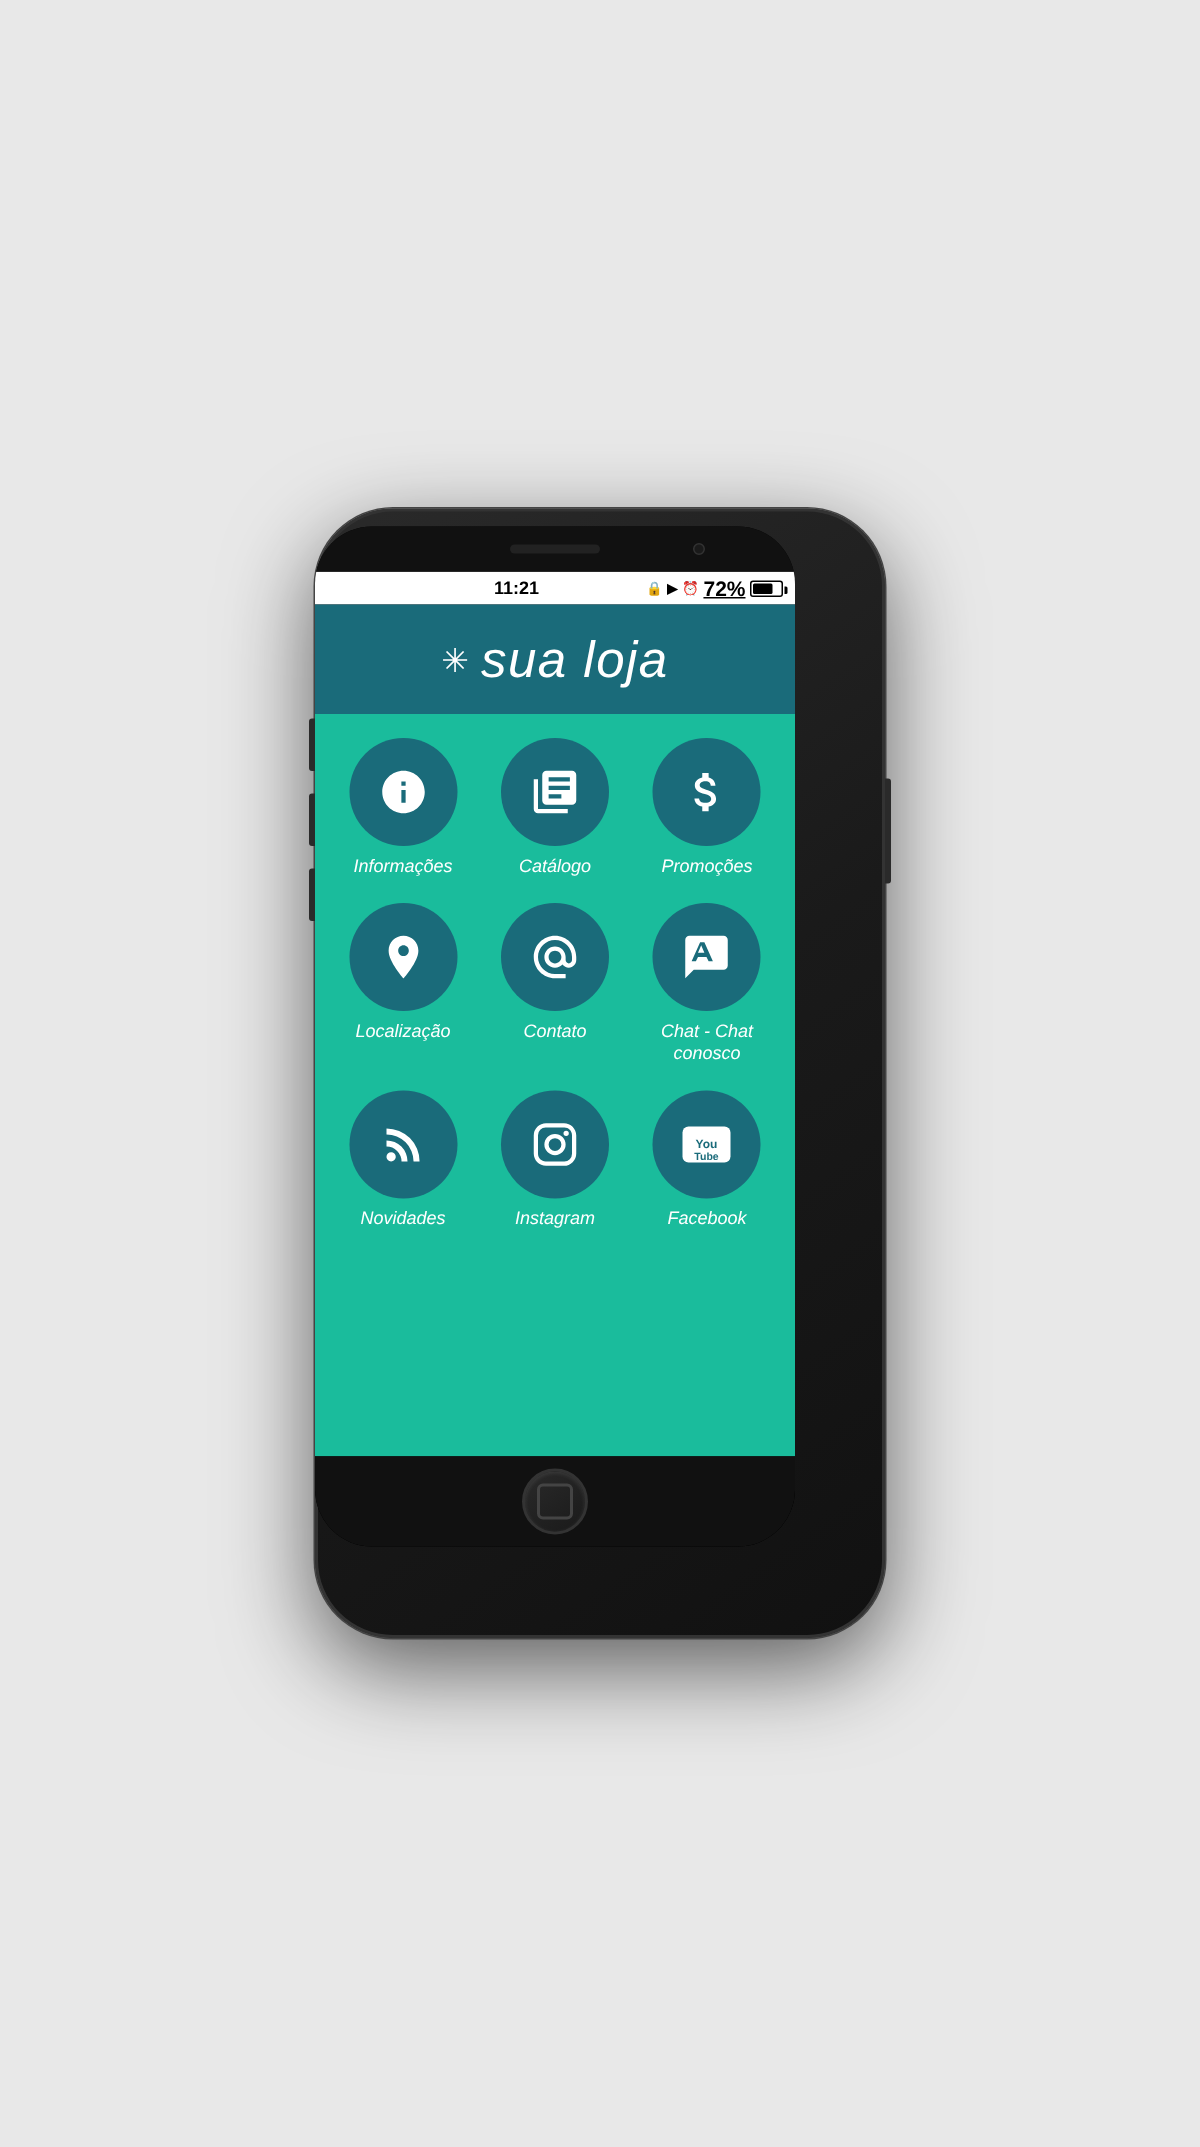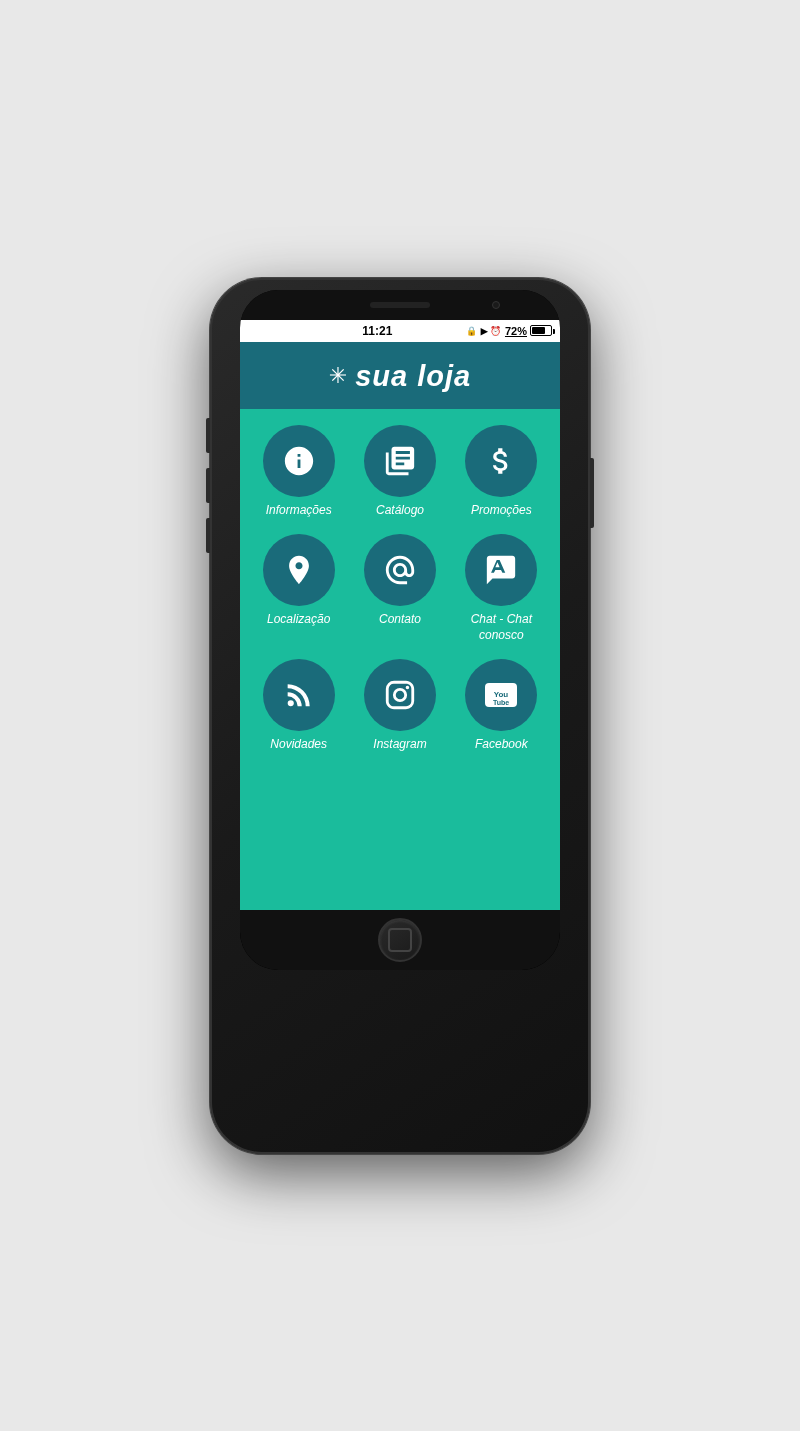--- a/index.html
+++ b/index.html
@@ -8,31 +8,31 @@
       height: 1431px;
       background: #e8e8e8;
       display: flex;
       align-items: center;
       justify-content: center;
       font-family: 'Helvetica Neue', Helvetica, Arial, sans-serif;
     }
 
     .phone-outer {
       width: 380px;
-      height: 876px;
+      height: 753px;
       background: linear-gradient(145deg, #2a2a2a, #1a1a1a, #111);
       border-radius: 52px;
       position: relative;
       box-shadow:
         0 0 0 1px #444,
         0 20px 60px rgba(0,0,0,0.6),
         inset 0 0 0 2px #333;
       display: flex;
       flex-direction: column;
-      align-items: center;
+      align-items: flex-start;
     }
 
     
     .phone-outer::before {
       content: '';
       position: absolute;
       left: -4px;
       top: 140px;
       width: 4px;
       height: 35px;
@@ -156,23 +156,23 @@
     .app-header {
       background: #1a6b7a;
       padding: 18px 16px 16px;
       display: flex;
       align-items: center;
       justify-content: center;
       flex-shrink: 0;
     }
     .app-title {
       color: white;
-      font-size: 29px;
+      font-size: 34px;
       font-style: italic;
-      font-weight: 700;
+      font-weight: 400;
       letter-spacing: 1px;
     }
     .sparkle {
       color: white;
       font-size: 22px;
       margin-right: 8px;
     }
 
     
     .app-content {
@@ -261,21 +261,21 @@
 
     <div class="screen">
 
       <div class="status-bar">
         <div class="status-left"></div>
         <div class="status-time">11:21</div>
         <div class="status-right">
           <span style="font-size:9px;">🔒</span>
           <span style="font-size:9px;">▶</span>
           <span style="font-size:9px;">⏰</span>
-          <span style="font-size:11px;text-decoration:underline;">72%</span>
+          <span style="font-size:14px;text-decoration:underline;">72%</span>
           <span class="battery-bar">
             <span class="battery-fill"></span>
           </span>
         </div>
       </div>
 
       <div class="app-header">
         <span class="sparkle">✳</span>
         <span class="app-title">sua loja</span>
       </div>

